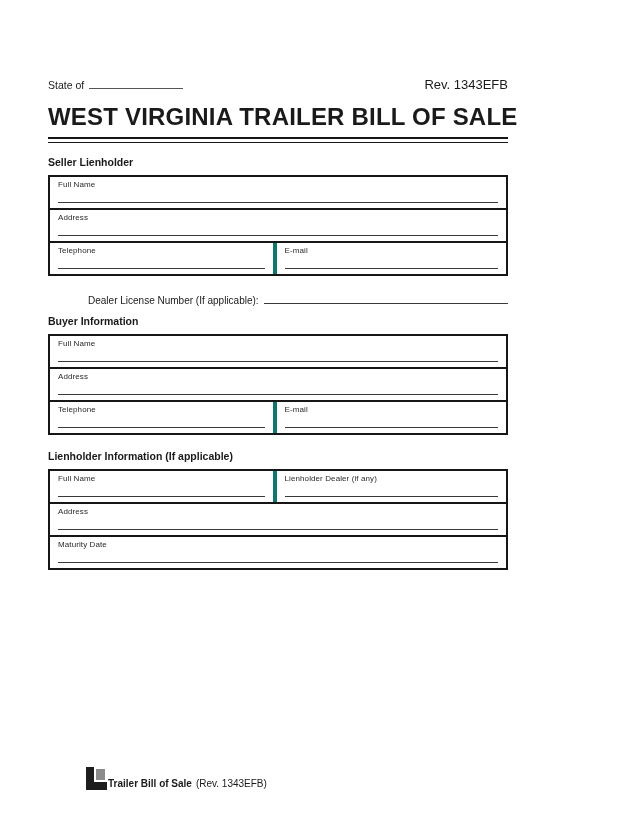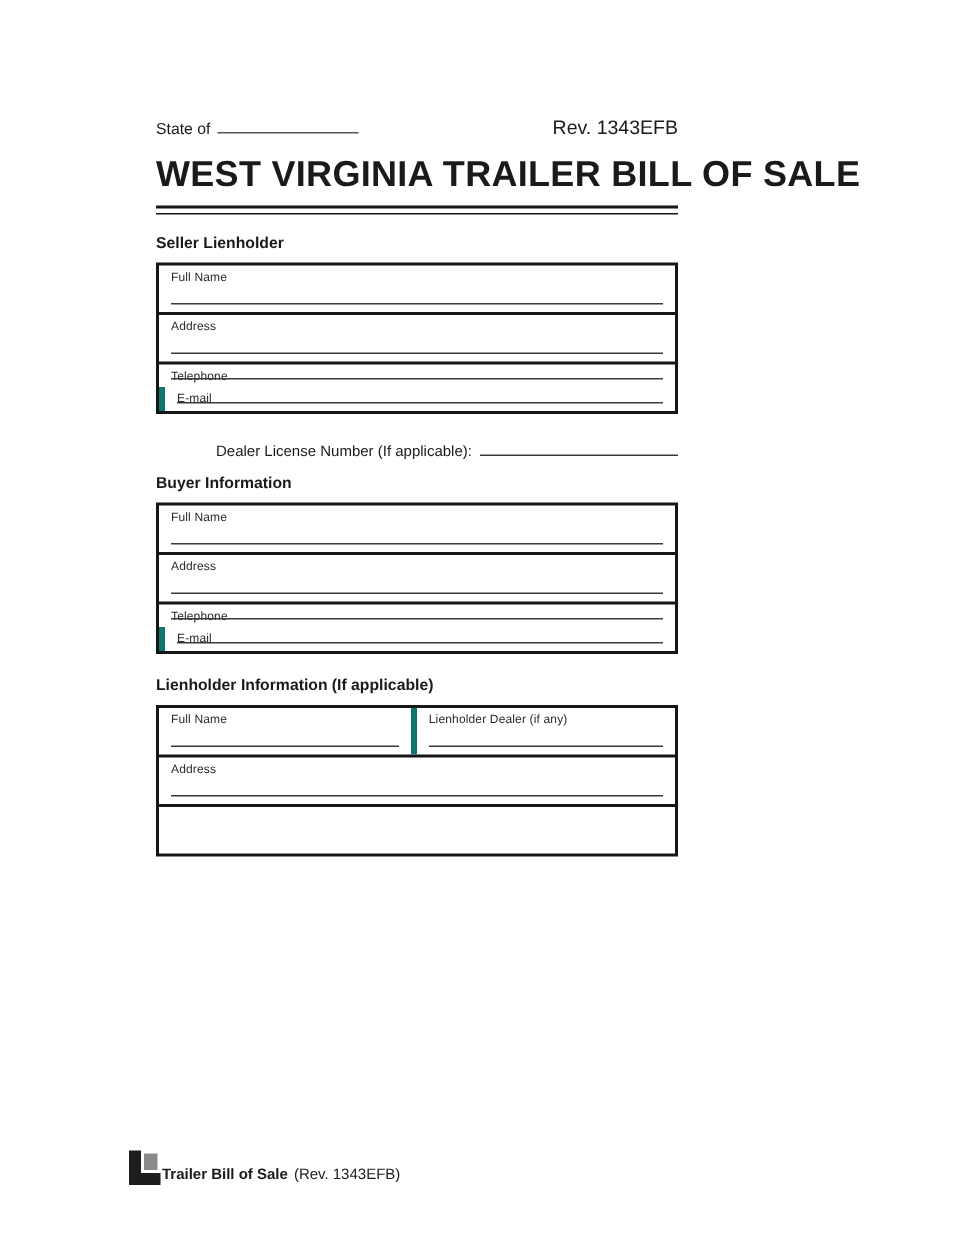--- a/index.html
+++ b/index.html
@@ -13,21 +13,21 @@
     font-family: "Liberation Sans", "DejaVu Sans", sans-serif;
     color: #1a1a1a;
     position: relative;
     overflow: hidden;
   }
   .page {
     position: relative;
     width: 556px;
     height: 828px;
     box-sizing: border-box;
-    padding: 0 104px;
+    padding: 0 48px;
     background: #fff;
   }
 
   
   .header-row {
     display: flex;
     justify-content: space-between;
     align-items: baseline;
     padding-top: 77px;
     font-size: 10.5px;
@@ -74,21 +74,20 @@
   .form-box {
     border: 2px solid #161616;
   }
   .form-row {
     display: flex;
     height: 31px;
     border-bottom: 2px solid #161616;
   }
   .form-row:last-child {
     border-bottom: none;
-    flex-direction: column;
   }
   .cell {
     flex: 1 1 auto;
     position: relative;
     padding: 3px 8px 0 8px;
     box-sizing: border-box;
   }
   .cell + .cell {
     border-left: 4px solid #0f766e;
   }
@@ -253,20 +252,24 @@
         <div class="fill-line"></div>
       </div>
     </div>
     <div class="form-row">
       <div class="cell">
         <div class="field-label">Address</div>
         <div class="fill-line"></div>
       </div>
     </div>
     <div class="form-row">
+      <div class="cell">
+        <div class="field-label">Maturity Date</div>
+        <div class="fill-line"></div>
+      </div>
     </div>
   </div>
 
   <div class="footer">
     <div class="logo">
       <div class="bar-v"></div>
       <div class="gray-sq"></div>
       <div class="bar-h"></div>
     </div>
     <span class="doc-name">Trailer Bill of Sale</span>

